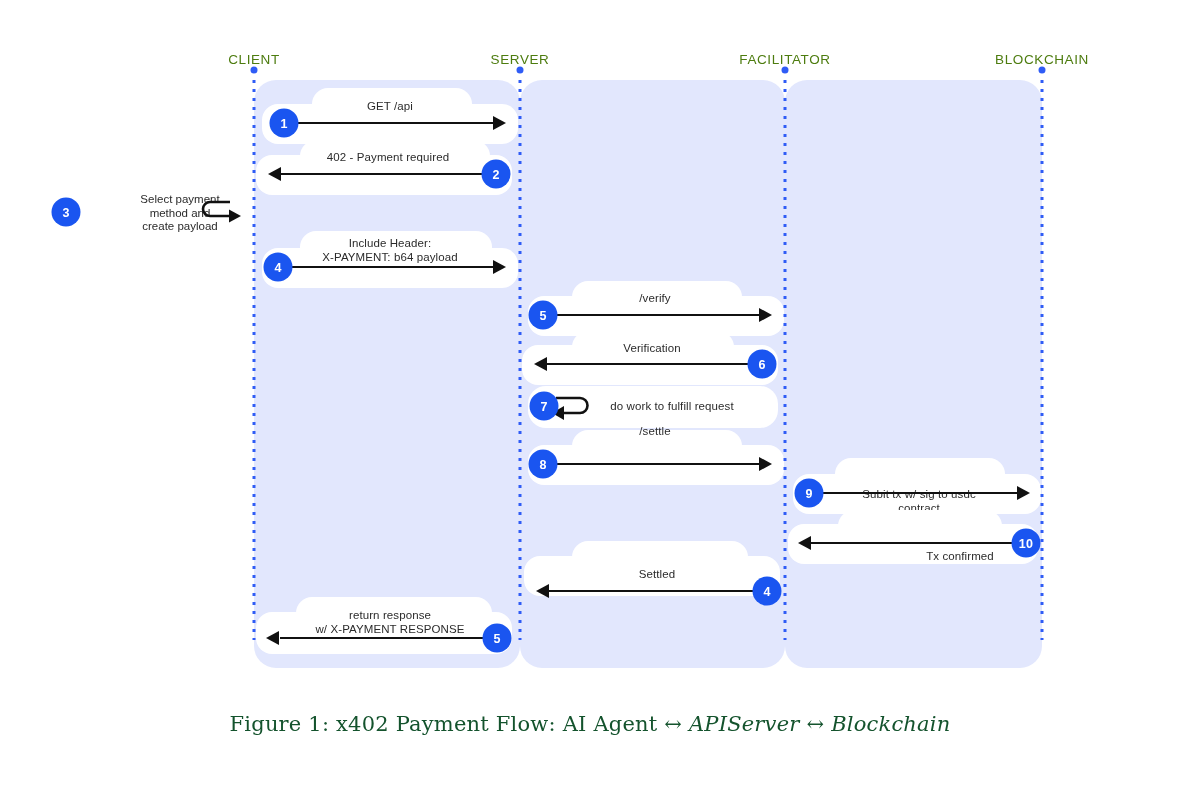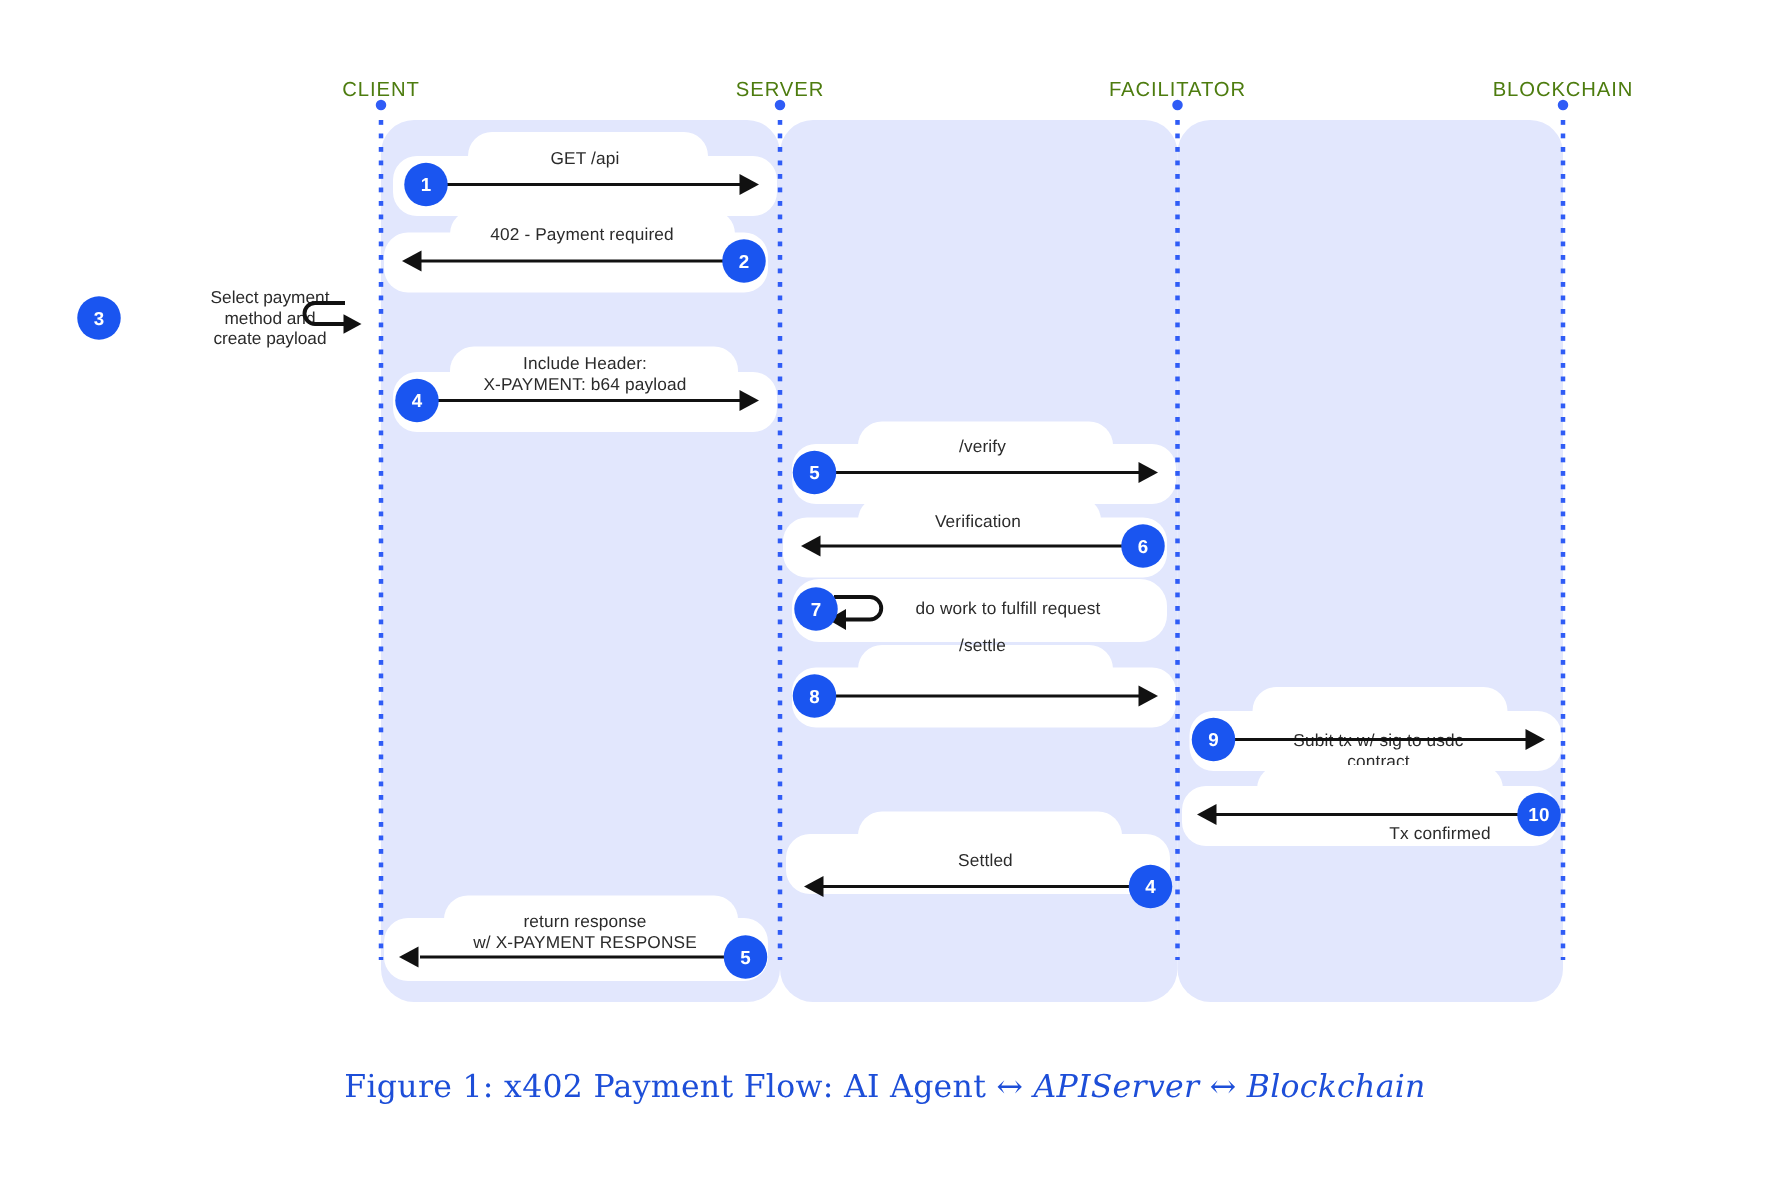--- a/index.html
+++ b/index.html
@@ -139,21 +139,21 @@
   .loop-svg { position: absolute; }
 
   
   .caption {
     position: absolute;
     width: 100%;
     text-align: center;
     top: 712px;
     font-family: "DejaVu Serif", "Liberation Serif", serif;
     font-size: 21px;
-    color: #1d4ed8;
+    color: #14532d;
     letter-spacing: 0.2px;
   }
   .caption .mathit {
     font-style: italic;
     font-family: "DejaVu Serif", "Liberation Serif", serif;
   }
 </style>
 </head>
 <body>
 

